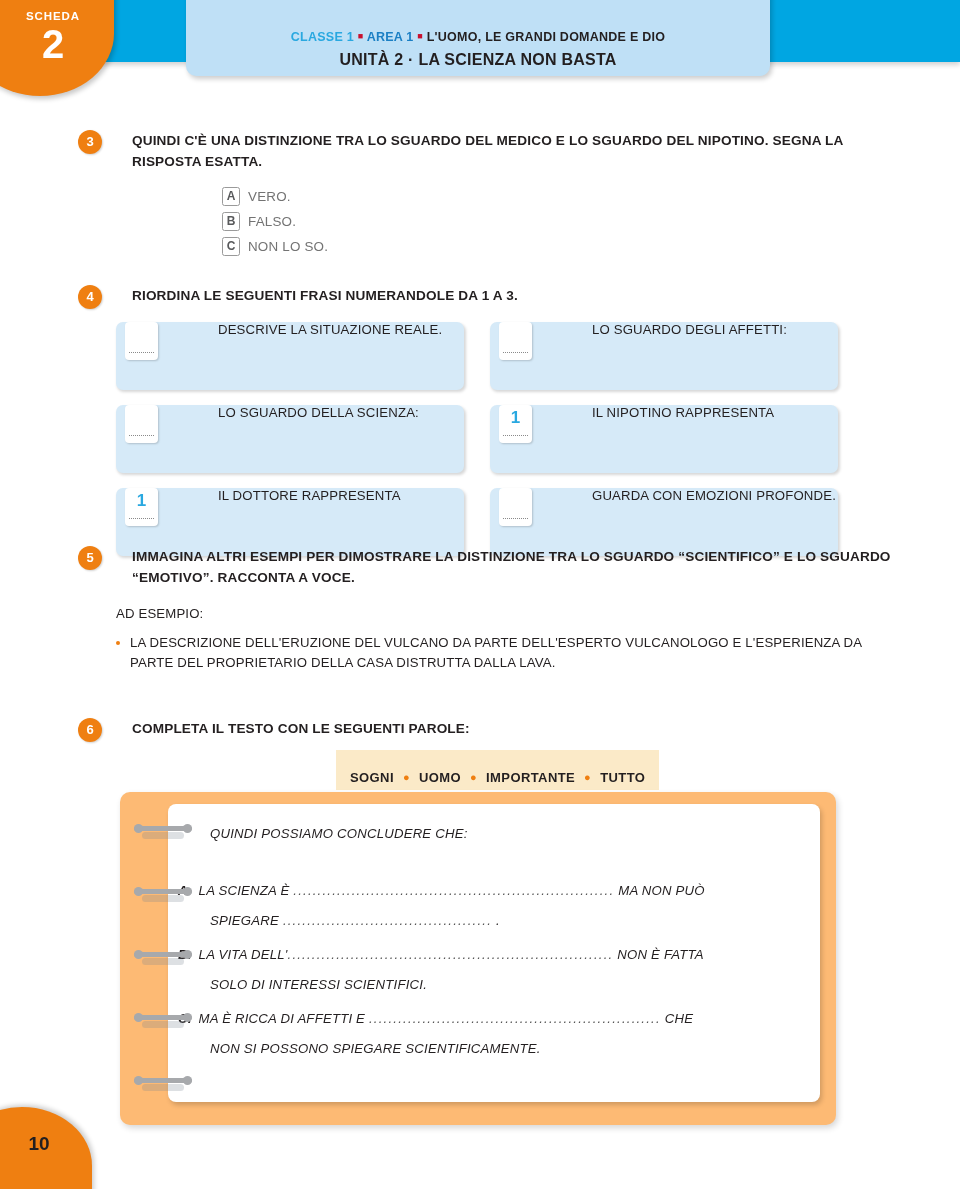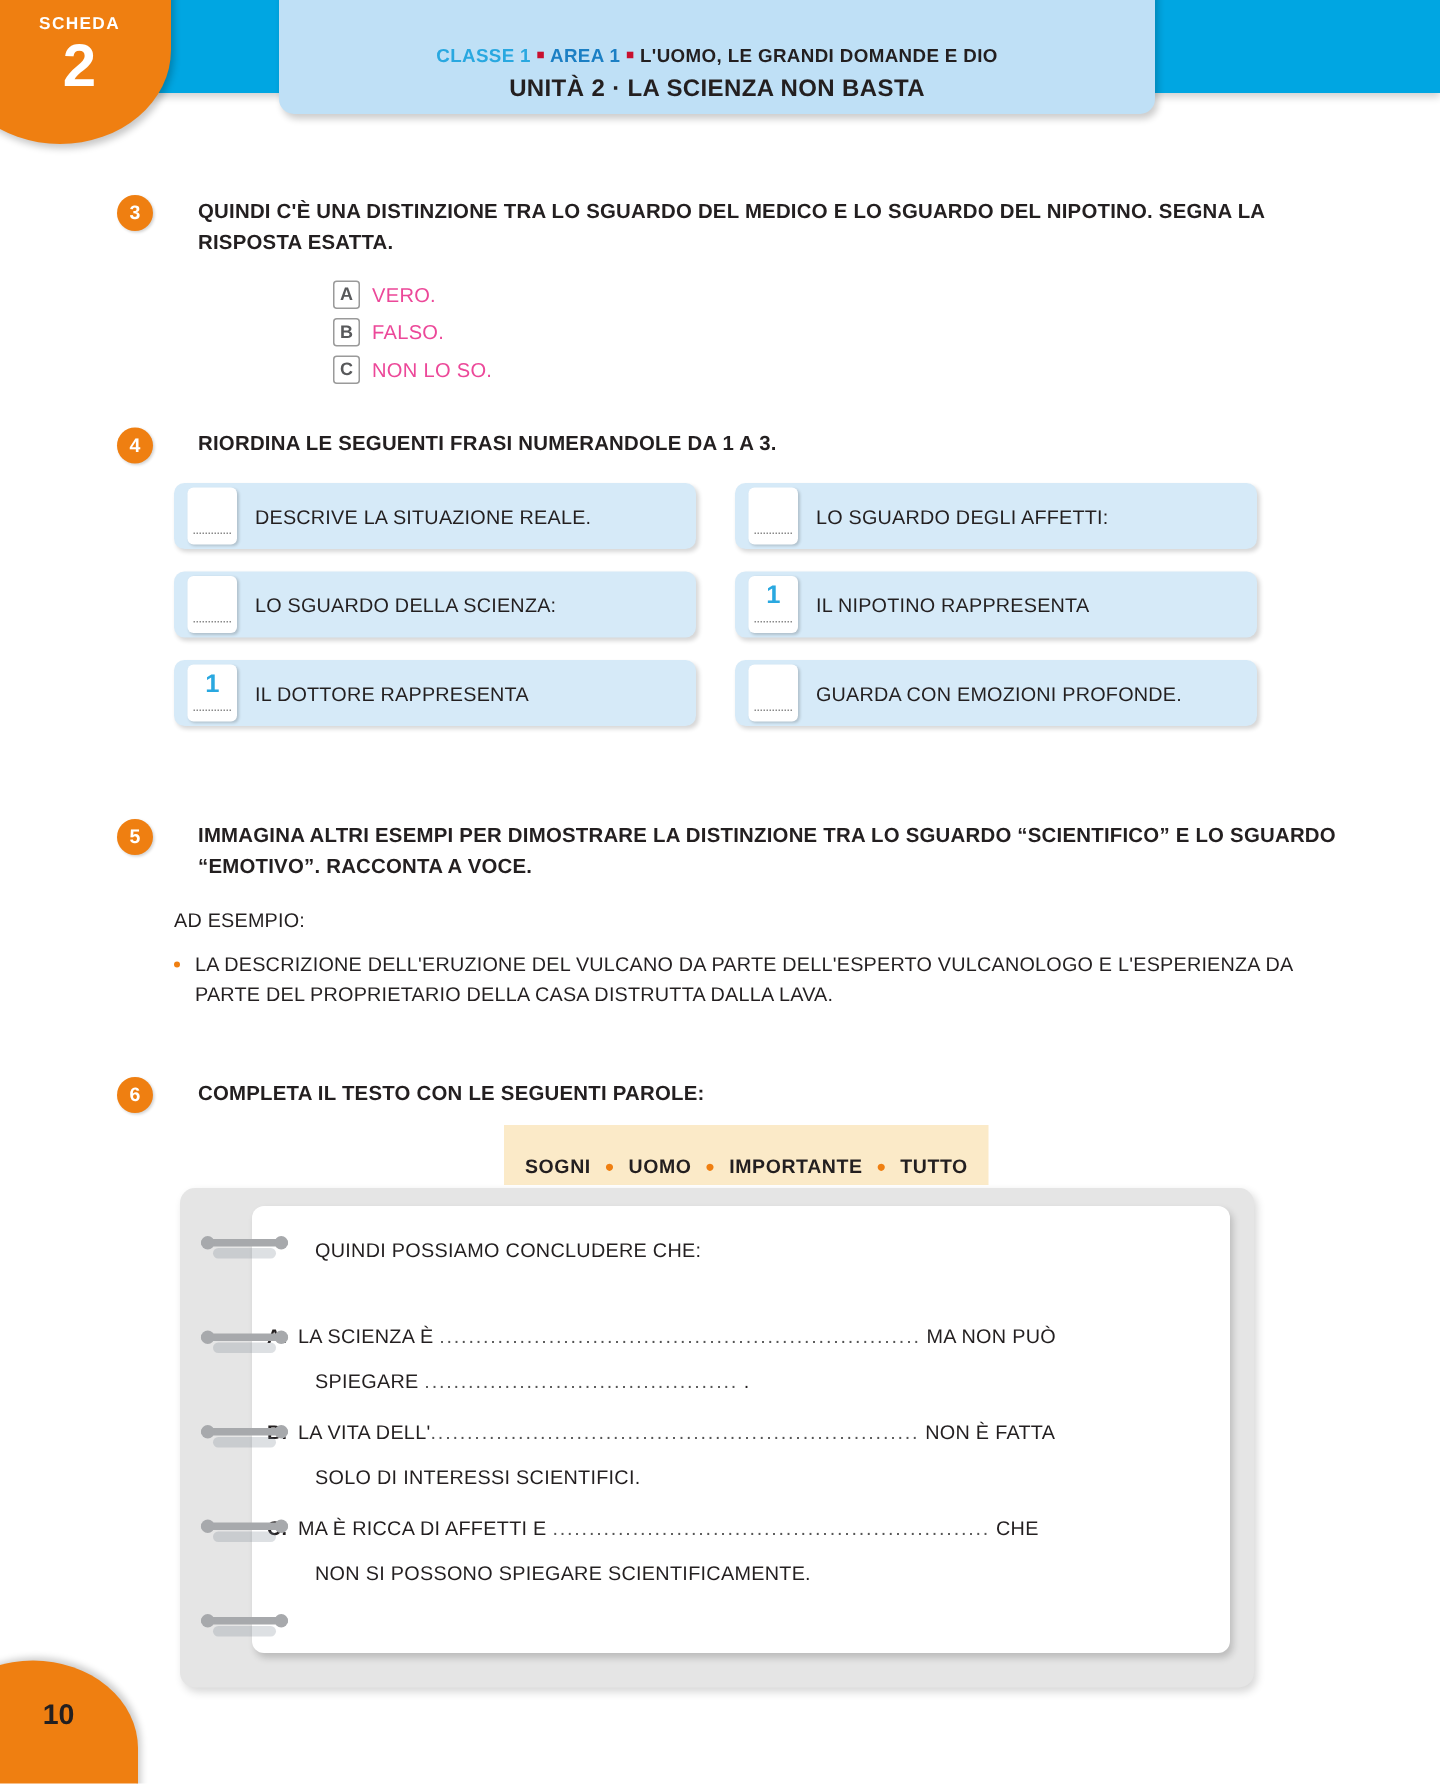--- a/index.html
+++ b/index.html
@@ -141,47 +141,48 @@
     background: #ffffff;
     color: #58595b;
     font-size: 12px;
     font-weight: bold;
     text-align: center;
     line-height: 17px;
     margin-right: 8px;
   }
   .opt-label {
     font-size: 13.4px;
-    color: #ec4899;
+    color: #737373;
     letter-spacing: 0.2px;
   }
 
   
   .card-grid {
     position: absolute;
     left: 116px;
     top: 322px;
     width: 728px;
   }
   .card-col {
     position: absolute;
     top: 0;
     width: 348px;
   }
   .card-col.left { left: 0; }
   .card-col.right { left: 374px; }
   .card {
     position: relative;
-    height: 44px;
+    height: 68px;
     background: #d6eaf8;
     border-radius: 7px;
     margin-bottom: 15px;
     box-shadow: 1.5px 2px 3px rgba(0,0,0,0.16);
     display: flex;
-    align-items: center;
+    align-items: flex-start;
+    gap: 48px;
   }
   .card-slot {
     width: 33px;
     height: 38px;
     background: #ffffff;
     border-radius: 4px;
     margin-left: 9px;
     box-shadow: 1px 1px 2px rgba(0,0,0,0.18);
     position: relative;
   }
@@ -260,23 +261,24 @@
     vertical-align: 1px;
   }
 
   
   .notepad-outer {
     position: absolute;
     left: 120px;
     top: 792px;
     width: 716px;
     height: 333px;
-    background: #e5e5e5;
+    background: #fdba74;
     border-radius: 10px;
     box-shadow: 2px 3px 6px rgba(0,0,0,0.16);
+    font-style: italic;
   }
   .notepad-page {
     position: absolute;
     left: 48px;
     top: 12px;
     width: 652px;
     height: 298px;
     background: #ffffff;
     border-radius: 8px;
     box-shadow: 2px 3px 5px rgba(0,0,0,0.18);

